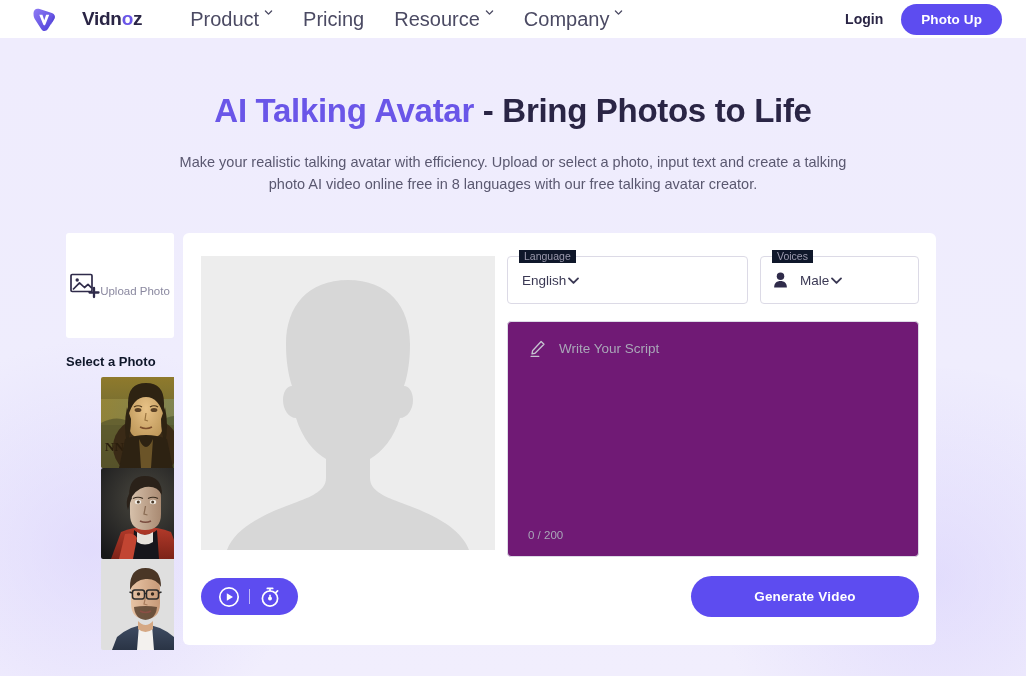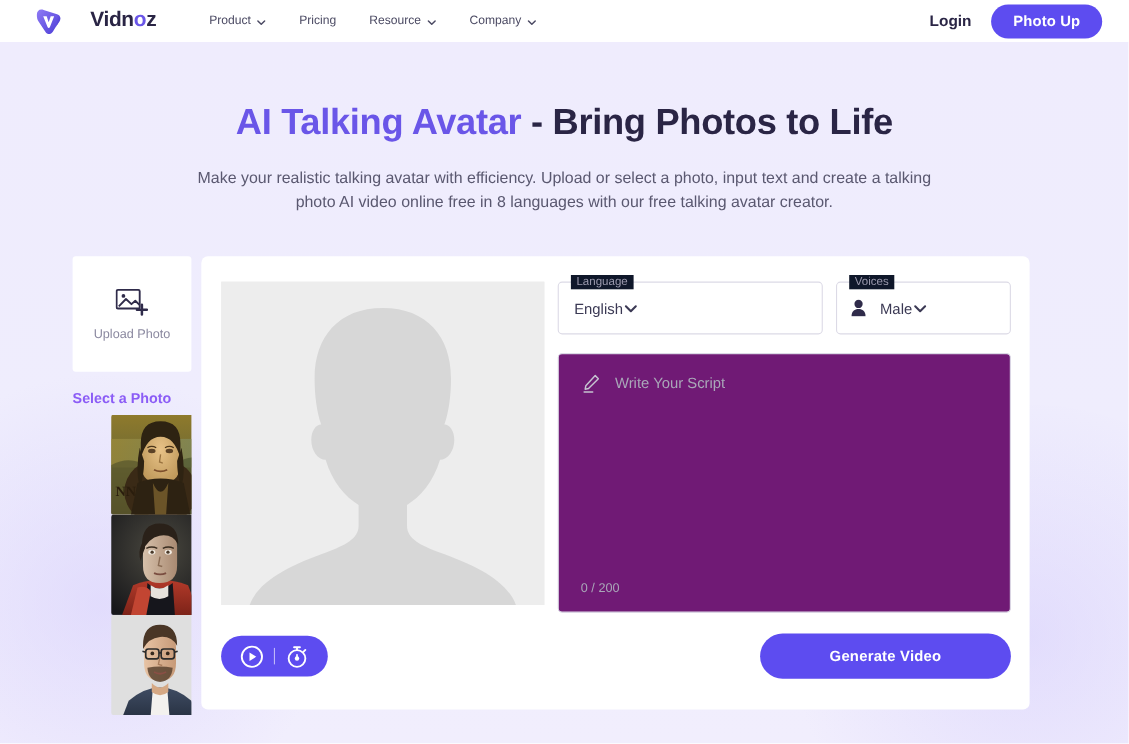--- a/index.html
+++ b/index.html
@@ -24,22 +24,22 @@
   .logo-wrap { display: flex; align-items: center; margin-left: 30px; gap: 16px; }
   .logo-mark { width: 28px; height: 28px; display: block; }
   .logo-text {
     font-size: 19px; font-weight: bold; letter-spacing: -0.3px;
     color: #2a2545; margin-left: 8px;
   }
   .logo-text .o { color: #6a56e8; }
 
   .nav { display: flex; align-items: center; margin-left: 48px; gap: 30px; }
   .nav-item {
-    display: flex; align-items: flex-end; gap: 5px;
-    font-size: 11px; color: #4b4a63; cursor: pointer;
+    display: flex; align-items: flex-start; gap: 5px;
+    font-size: 20px; color: #4b4a63; cursor: pointer;
     white-space: nowrap;
   }
   .caret { width: 9px; height: 9px; display: block; }
 
   .header-right {
     margin-left: auto; margin-right: 24px;
     display: flex; align-items: center; gap: 18px;
   }
   .login-link { font-size: 14px; color: #2a2545; font-weight: 600; cursor: pointer; }
   .signup-btn {
@@ -78,28 +78,28 @@
     position: absolute; top: 151px; left: 163px; width: 700px;
     text-align: center; font-size: 14.5px; line-height: 22px;
     color: #5a5870;
   }
 
   
   .rail { position: absolute; top: 233px; left: 66px; width: 108px; }
   .upload-box {
     width: 108px; height: 105px;
     background: #fff; border-radius: 3px;
-    display: flex; flex-direction: column;
+    display: flex; flex-direction: row;
     align-items: center; justify-content: center;
     cursor: pointer;
   }
   .upload-icon { width: 30px; height: 26px; display: block; }
   .upload-label { font-size: 11.5px; color: #8b89a0; margin-top: 10px; }
   .rail-heading {
-    font-size: 13px; font-weight: bold; color: #8b5cf6;
+    font-size: 13px; font-weight: bold; color: #0f172a;
     margin-top: 16px; margin-bottom: 8px;
   }
   .thumb-list {
     position: relative;
     width: 108px;
     height: 280px;
     overflow: hidden;
     padding-left: 35px;
   }
   .thumb {

